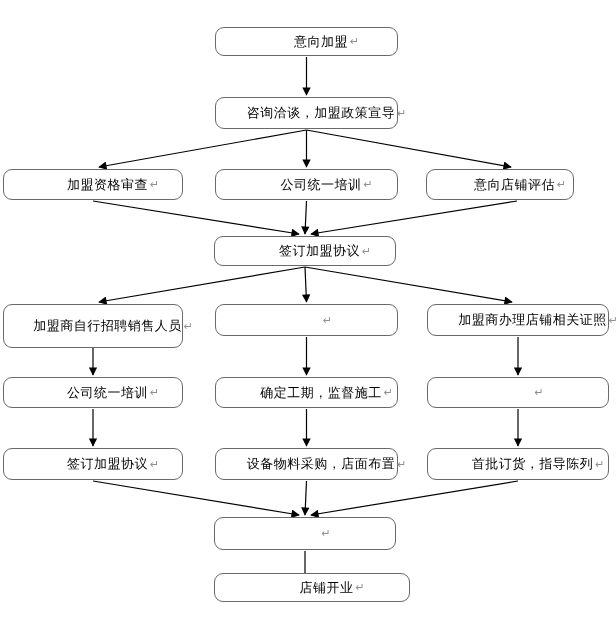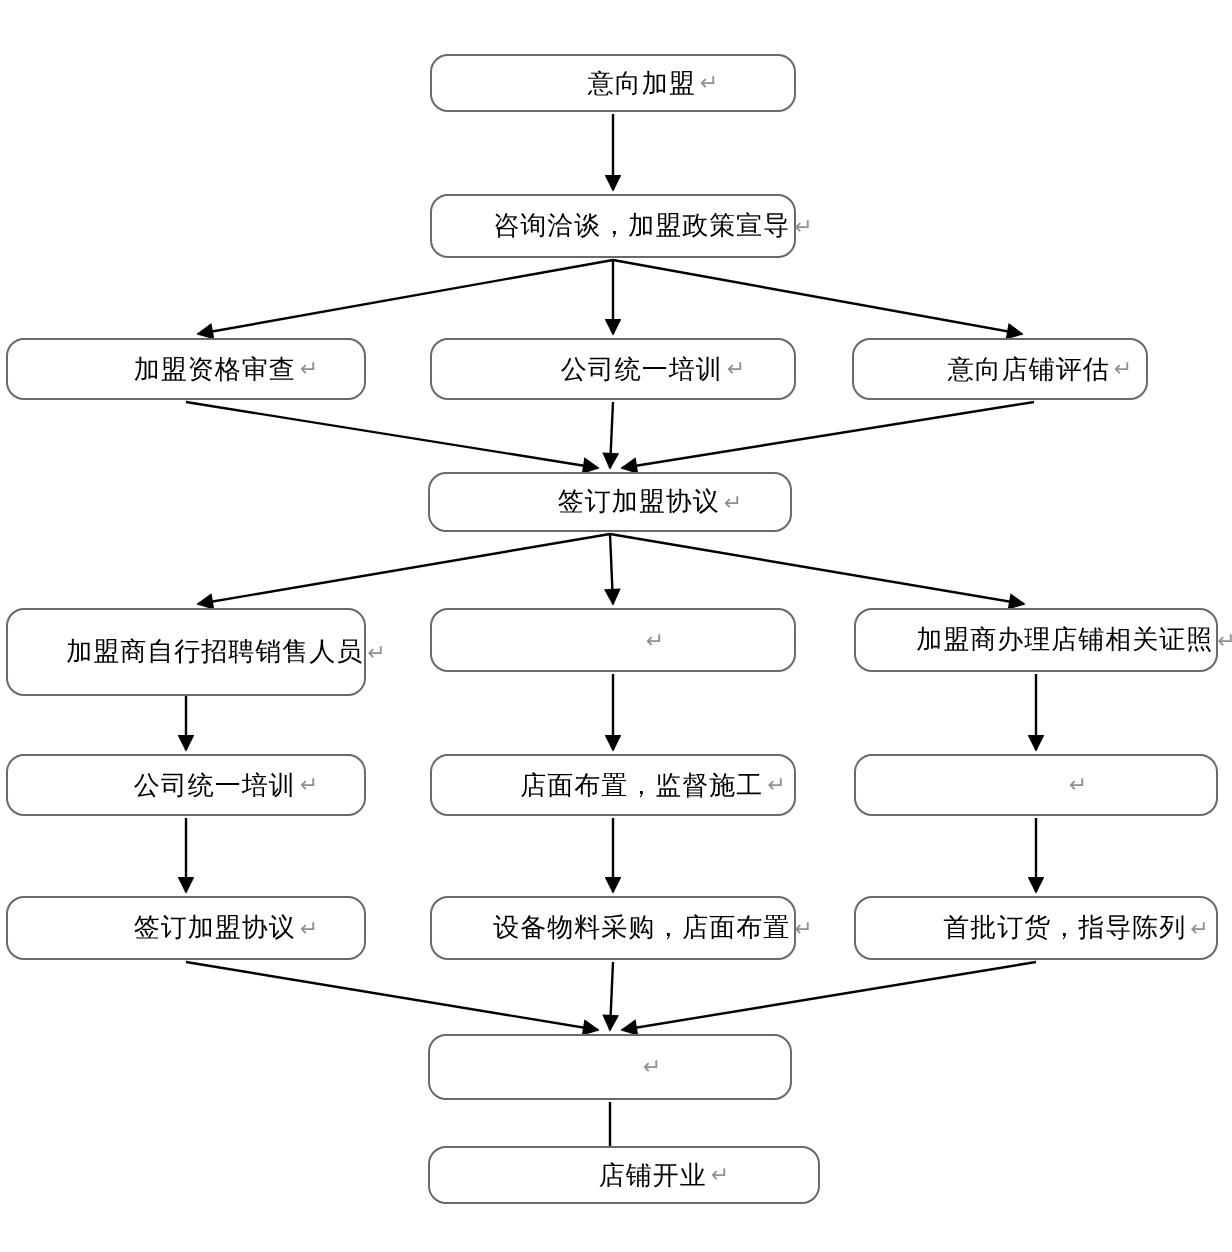--- a/index.html
+++ b/index.html
@@ -96,21 +96,21 @@
     <span>加盟商办理店铺相关证照</span>
       <span class="mark">↵</span>
   </div>
 
   <div class="node" style="left:3px;top:377px;width:180px;height:31px">
     <span>公司统一培训</span>
       <span class="mark">↵</span>
   </div>
 
   <div class="node" style="left:215px;top:377px;width:183px;height:31px">
-    <span>店面布置，监督施工</span>
+    <span>确定工期，监督施工</span>
       <span class="mark">↵</span>
   </div>
 
   <div class="node" style="left:427px;top:377px;width:182px;height:31px">
       <span class="mark">↵</span>
   </div>
 
   <div class="node" style="left:3px;top:448px;width:180px;height:32px">
     <span>签订加盟协议</span>
       <span class="mark">↵</span>

